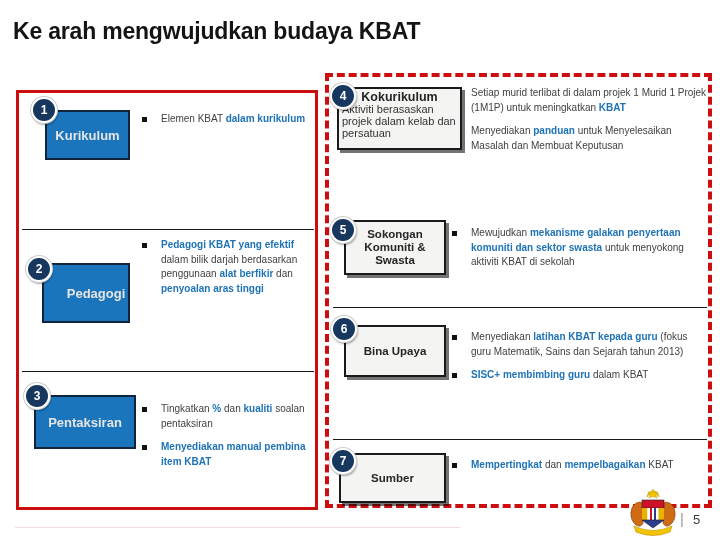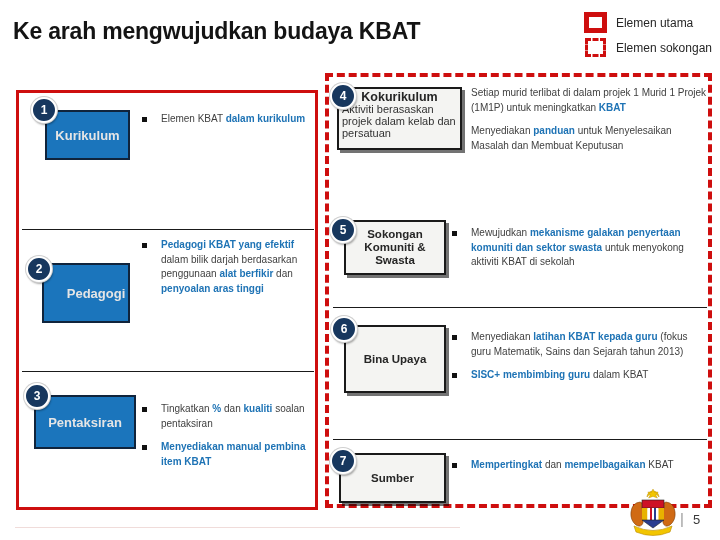--- a/index.html
+++ b/index.html
@@ -39,21 +39,21 @@
   .box3{left:34px;top:395px;width:102px;height:54px;}
 
   
   .graybox{position:absolute;background:#f4f4f2;border:2px solid #1a1a1a;box-shadow:3px 3px 0 rgba(0,0,0,.55);z-index:3;color:#262626;}
   .box4{left:337px;top:87px;width:125px;height:63px;padding:1px 3px;}
   .gb-title{font-size:12.5px;font-weight:bold;text-align:center;line-height:14px;}
   .gb-body{font-size:11px;line-height:11.8px;color:#333;}
   .gb-center{display:flex;align-items:center;justify-content:center;height:100%;width:100%;
              text-align:center;font-weight:bold;font-size:11.5px;line-height:13px;padding:2px;}
   .box5{left:344px;top:220px;width:102px;height:55px;}
-  .box6{left:344px;top:325px;width:102px;height:68px;}
+  .box6{left:344px;top:325px;width:102px;height:52px;}
   .box7{left:339px;top:453px;width:107px;height:50px;}
 
   
   .divider{position:absolute;height:1px;background:#1a1a1a;z-index:2;}
   .divL1{left:22px;top:229px;width:292px;}
   .divL2{left:22px;top:371px;width:292px;}
   .divR1{left:333px;top:307px;width:374px;}
   .divR2{left:333px;top:439px;width:374px;}
 
   
@@ -76,30 +76,20 @@
   .page-num{position:absolute;left:680px;top:510px;font-size:13px;color:#3a3a3a;z-index:6;}
   .page-sep{color:#9a9a9a;margin-right:9px;font-size:15px;}
 </style>
 </head>
 <body>
 
 <div class="slide">
 
   <h1 class="title">Ke arah mengwujudkan budaya KBAT</h1>
 
-  <div class="legend">
-    <div class="legend-row">
-      <span class="legend-icon-solid"></span>
-      <span class="legend-label">Elemen utama</span>
-    </div>
-    <div class="legend-row">
-      <span class="legend-icon-dashed"></span>
-      <span class="legend-label">Elemen sokongan</span>
-    </div>
-  </div>
 
   <div class="panel-left"></div>
 
   <div class="badge" style="left:31px;top:97px;">
     <span>1</span>
   </div>
   <div class="bluebox box1">
     <span>Kurikulum</span>
   </div>
   <div class="bullets bullets-1">

